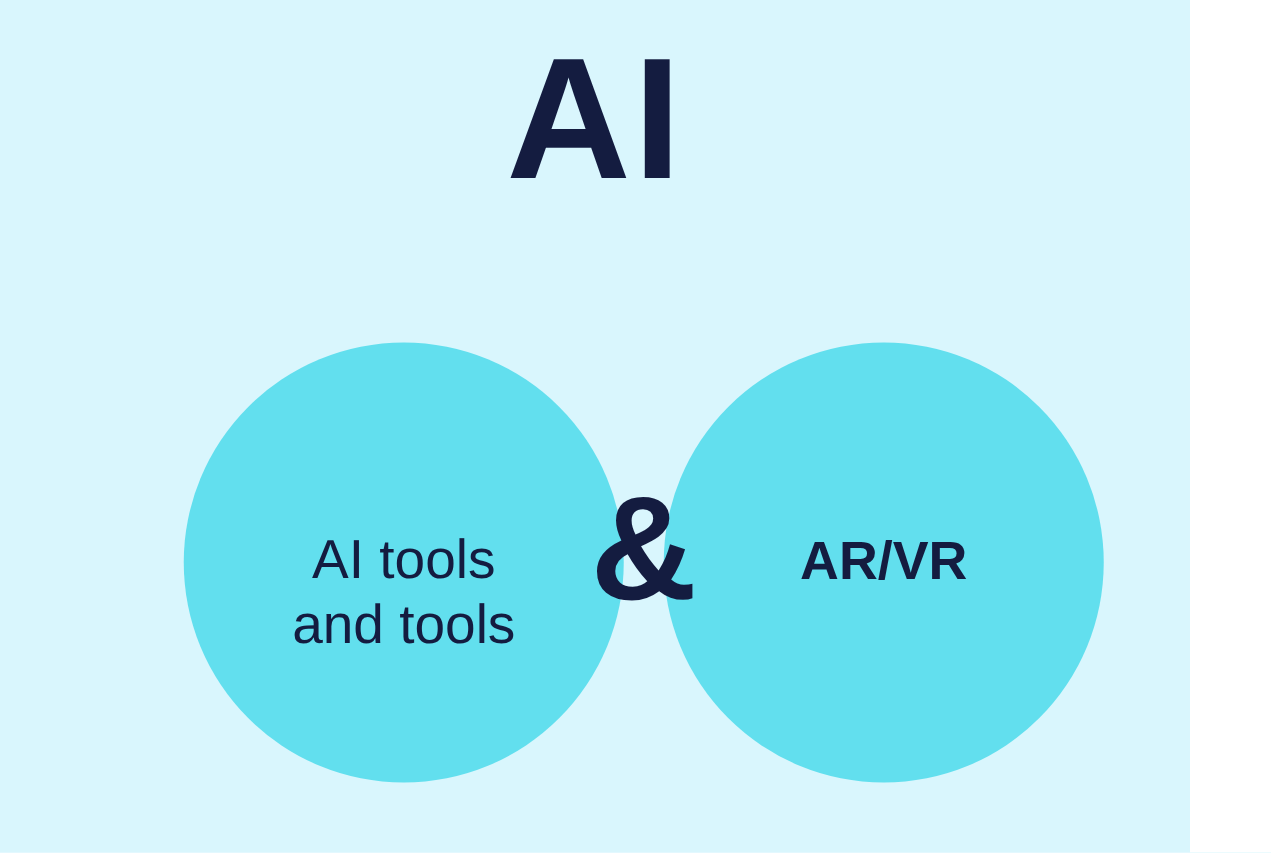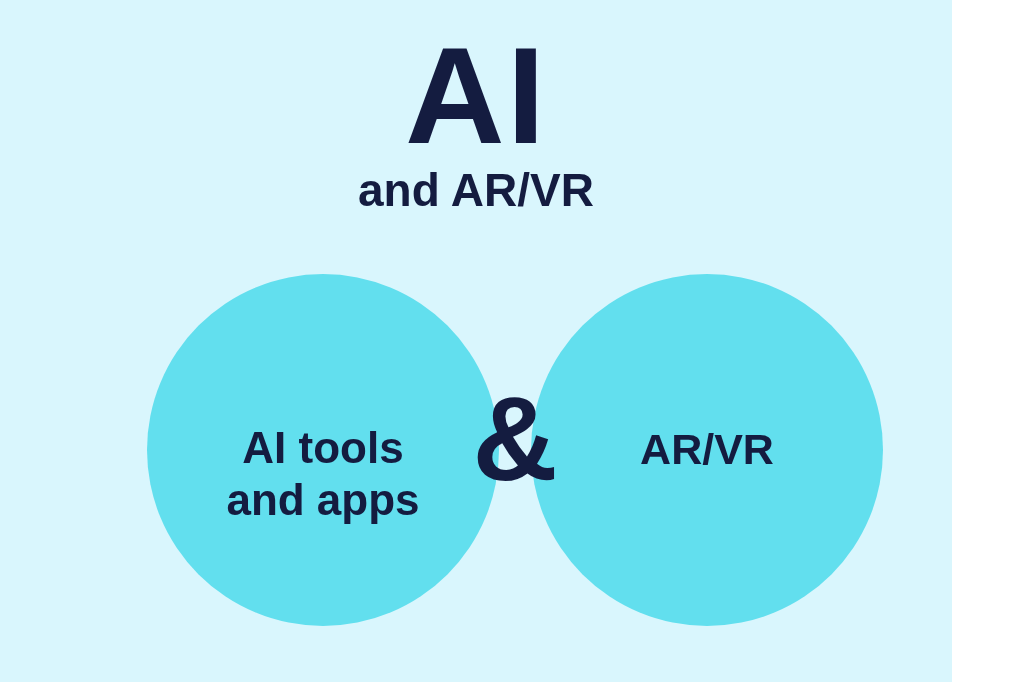--- a/index.html
+++ b/index.html
@@ -49,21 +49,21 @@
     flex-direction: column;
     align-items: center;
     justify-content: center;
     text-align: center;
   }
   .circle-left  { left: 147px; }
   .circle-right { left: 531px; }
   .circle-label-2line {
     font-size: 44px;
     line-height: 1.18;
-    font-weight: 700;
+    font-weight: 400;
     color: var(--text, #141c40);
     margin-top: 47px;
   }
   .circle-label-1line {
     font-size: 43px;
     line-height: 1.1;
     font-weight: bold;
     color: var(--text, #141c40);
   }
   .ampersand {
@@ -80,27 +80,26 @@
   }
 </style>
 </head>
 <body>
 
 <div class="canvas">
 
   <div class="main-title">AI</div>
 
   <div class="subtitle">
-    <div>and AR/VR</div>
   </div>
 
   <div class="circle circle-left">
     <div class="circle-label-2line">
       <div>AI tools</div>
-      <div>and apps</div>
+      <div>and tools</div>
     </div>
   </div>
 
   <div class="circle circle-right">
     <div class="circle-label-1line">AR/VR</div>
   </div>
 
   <div class="ampersand">&amp;</div>
 
 </div>

